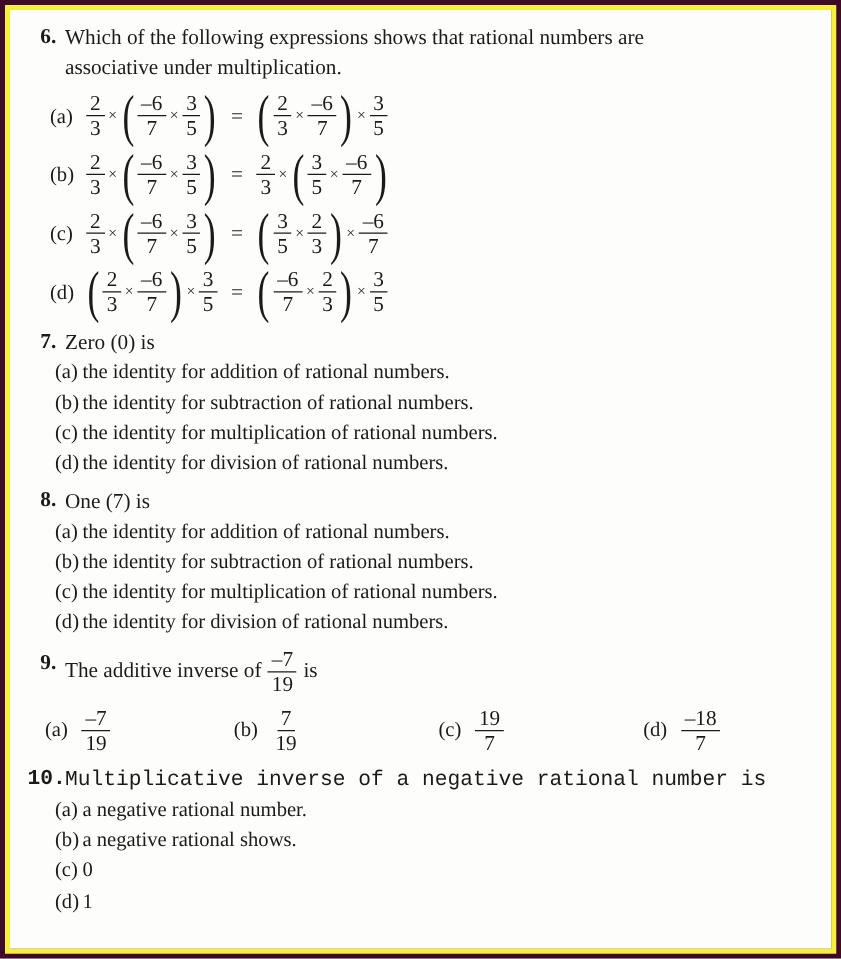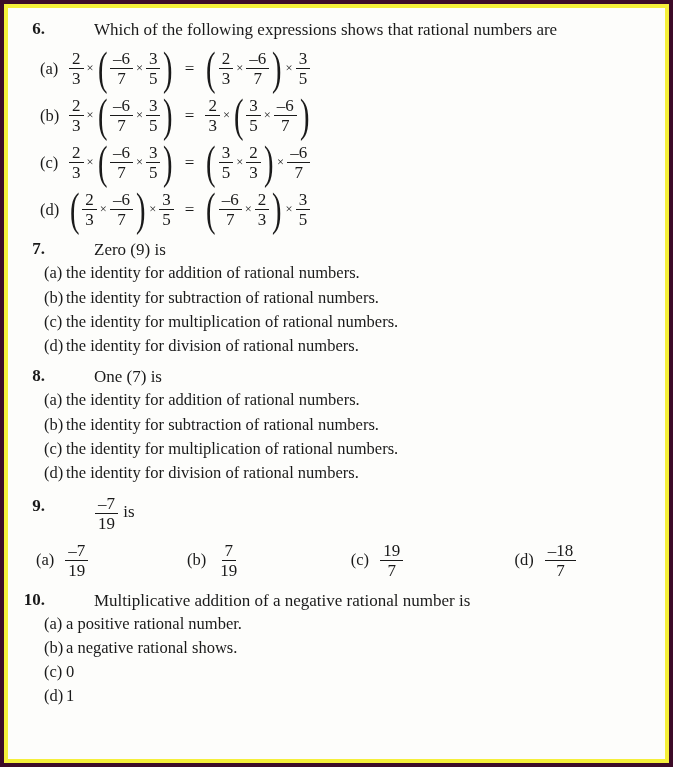--- a/index.html
+++ b/index.html
@@ -48,21 +48,20 @@
     width: 30px;
     text-align: right;
     flex: 0 0 30px;
     padding-right: 7px;
     box-sizing: border-box;
   }
   .q-text {
     font-size: 17px;
     line-height: 1.42;
     flex: 1 1 auto;
-    margin-left: 42px;
   }
 
   .options {
     margin: 0;
     padding: 0;
   }
   .option-row {
     display: flex;
     align-items: center;
     font-size: 16.5px;
@@ -141,21 +140,21 @@
     align-items: center;
   }
 
   
   .sp-q6-stem  { margin-top: 4px; }
   .mathline.m6 { margin-top: 8px; }
   .mathline.m6b{ margin-top: 10px; }
   .block-q7    { margin-top: 10px; }
   .block-q8    { margin-top: 8px; }
   .block-q9    { margin-top: 10px; }
-  .block-q10   { margin-top: 10px; }
+  .block-q10   { margin-top: 10px; font-family: Liberation Mono, monospace; }
 
   
   .q9-answers {
     display: flex;
     align-items: center;
     margin-top: 10px;
     padding-left: 14px;
   }
   .q9-answers .ans {
     display: flex;
@@ -179,20 +178,21 @@
 
 <div class="page">
   <div class="page-inner-border"></div>
 
   <div class="sheet">
 
     <div class="question sp-q6-stem">
       <div class="q-num">6.</div>
       <div class="q-text">
         <div>Which of the following expressions shows that rational numbers are</div>
+        <div>associative under multiplication.</div>
       </div>
     </div>
 
     <div class="mathline m6">
       <span class="math-opt-label">(a)</span>
       <span class="expr">
         <span class="frac">
           <span class="num">2</span>
           <span class="den">3</span>
         </span>
@@ -356,21 +356,21 @@
         <span class="times">×</span>
         <span class="frac">
           <span class="num">3</span>
           <span class="den">5</span>
         </span>
       </span>
     </div>
 
     <div class="question block-q7">
       <div class="q-num">7.</div>
-      <div class="q-text">Zero (9) is</div>
+      <div class="q-text">Zero (0) is</div>
     </div>
     <div class="options opts-text">
       <div class="option-row">
         <span class="opt-label">(a)</span>
         <span class="opt-text">the identity for addition of rational numbers.</span>
       </div>
       <div class="option-row">
         <span class="opt-label">(b)</span>
         <span class="opt-text">the identity for subtraction of rational numbers.</span>
       </div>
@@ -403,20 +403,21 @@
       </div>
       <div class="option-row">
         <span class="opt-label">(d)</span>
         <span class="opt-text">the identity for division of rational numbers.</span>
       </div>
     </div>
 
     <div class="question block-q9">
       <div class="q-num">9.</div>
       <div class="q-text">
+        <span>The additive inverse of</span>
         <span class="inline-frac-stem">
           <span class="frac">
             <span class="num">–7</span>
             <span class="den">19</span>
           </span>
         </span>
         <span>is</span>
       </div>
     </div>
     <div class="q9-answers">
@@ -445,26 +446,26 @@
         <span class="lbl">(d)</span>
         <span class="frac">
           <span class="num">–18</span>
           <span class="den">7</span>
         </span>
       </span>
     </div>
 
     <div class="question block-q10">
       <div class="q-num">10.</div>
-      <div class="q-text">Multiplicative addition of a negative rational number is</div>
+      <div class="q-text">Multiplicative inverse of a negative rational number is</div>
     </div>
     <div class="options opts-text">
       <div class="option-row">
         <span class="opt-label">(a)</span>
-        <span class="opt-text">a positive rational number.</span>
+        <span class="opt-text">a negative rational number.</span>
       </div>
       <div class="option-row">
         <span class="opt-label">(b)</span>
         <span class="opt-text">a negative rational shows.</span>
       </div>
       <div class="option-row">
         <span class="opt-label">(c)</span>
         <span class="opt-text">0</span>
       </div>
       <div class="option-row">

